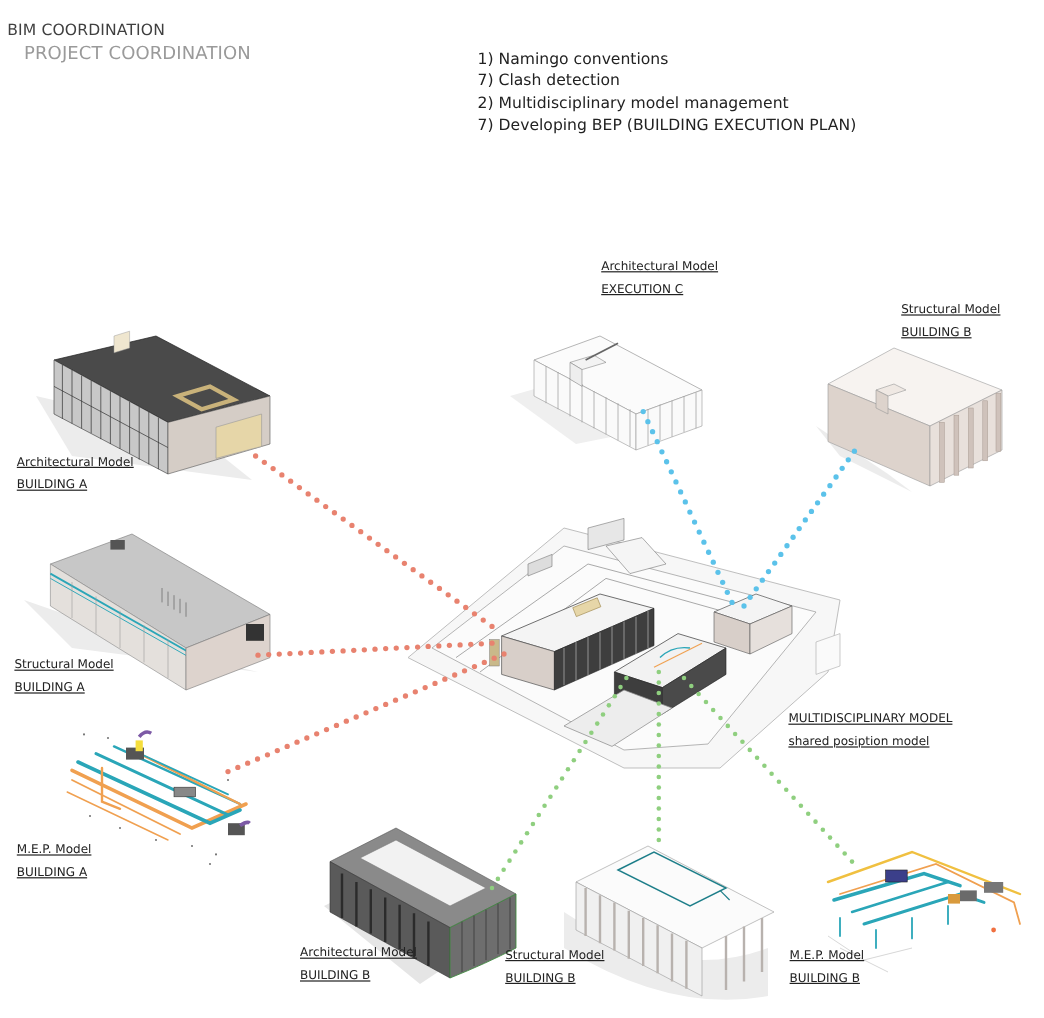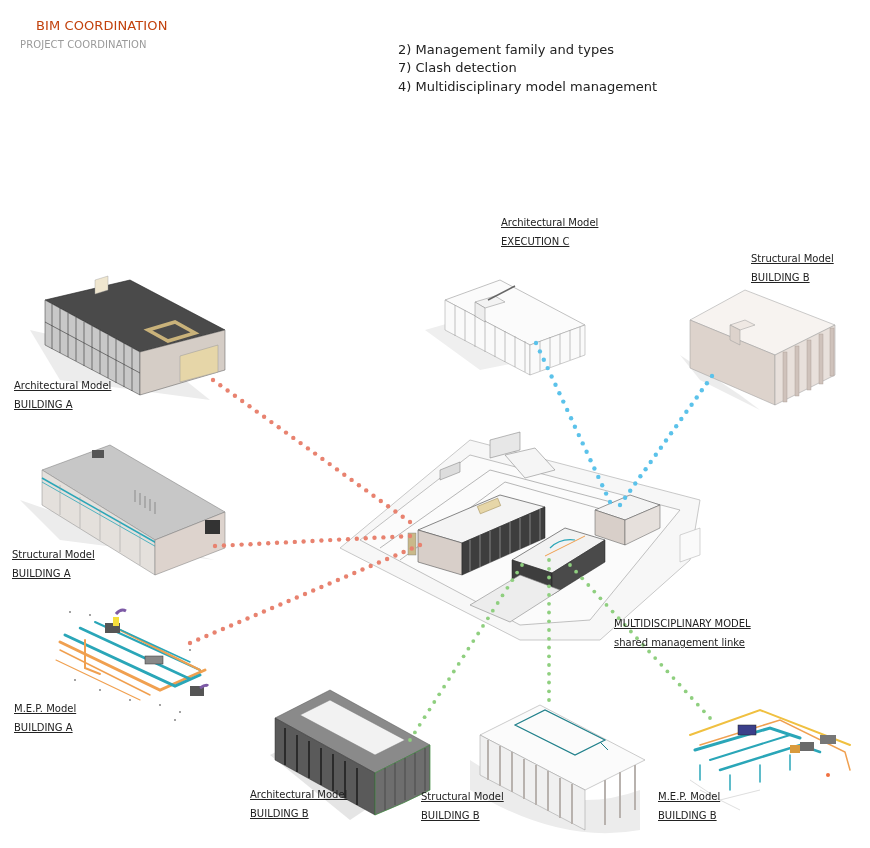--- a/index.html
+++ b/index.html
@@ -1,35 +1,36 @@
 <!DOCTYPE html>
 <html><head>
   <meta charset="utf-8">
   <style>
     html, body { margin: 0; padding: 0; background: #ffffff; }
     body { width: 870px; height: 848px; position: relative; overflow: hidden;
            font-family: "DejaVu Sans", "Liberation Sans", sans-serif; }
-    .title { position: absolute; left: 36px; top: 16px; font-size: 13px; line-height: 19px; color: #c2410c; letter-spacing: 0.1px; }
-    .subtitle { position: absolute; left: 20px; top: 35px; font-size: 10px; line-height: 19px; color: #9a9a9a; letter-spacing: 0.1px; }
+    .title { position: absolute; left: 6px; top: 16px; font-size: 13px; line-height: 19px; color: #404040; letter-spacing: 0.1px; }
+    .subtitle { position: absolute; left: 20px; top: 35px; font-size: 15px; line-height: 19px; color: #9a9a9a; letter-spacing: 0.1px; }
     .tasks { position: absolute; left: 398px; top: 41px; margin: 0; padding: 0; list-style: none; }
     .tasks li { font-size: 13px; line-height: 18.3px; color: #222; white-space: nowrap; }
     .lbl { position: absolute; font-size: 10px; line-height: 19px; color: #222; white-space: nowrap; text-decoration: underline; }
     .lbl span { display: block; }
     svg#scene { position: absolute; left: 0; top: 0; }
   </style>
 </head>
 <body>
 
 <div class="title">BIM COORDINATION</div>
 <div class="subtitle">PROJECT COORDINATION</div>
 
 <ul class="tasks">
-  <li>2) Management family and types</li>
+  <li>1)  Namingo conventions</li>
   <li>7) Clash detection</li>
-  <li>4) Multidisciplinary model management</li>
+  <li>2) Multidisciplinary model management</li>
+  <li>7) Developing BEP (BUILDING EXECUTION PLAN)</li>
 </ul>
 
 <svg id="scene" width="870" height="848" viewBox="0 0 870 848">
 
   <g>
     <polygon points="340,548 470,440 700,500 690,560 600,640 520,640" fill="#f7f7f7" stroke="#bbb" stroke-width="0.8"></polygon>
     <polygon points="360,540 470,455 680,510 590,620 520,625" fill="#fbfbfb" stroke="#999" stroke-width="0.6"></polygon>
     <polyline points="380,548 490,470 660,515" fill="none" stroke="#888" stroke-width="0.6"></polyline>
     <polyline points="400,560 505,482 640,520" fill="none" stroke="#888" stroke-width="0.6"></polyline>
 
@@ -485,16 +486,16 @@
   <span>BUILDING B</span>
 </div>
 <div class="lbl" style="left:421px; top:787px;">
   <span>Structural Model</span>
   <span>BUILDING B</span>
 </div>
 <div class="lbl" style="left:658px; top:787px;">
   <span>M.E.P. Model</span>
   <span>BUILDING B</span>
 </div>
-<div class="lbl" style="left:614px; top:590px;margin-top:24px;">
+<div class="lbl" style="left:657px; top:590px;">
   <span>MULTIDISCIPLINARY MODEL</span>
-  <span>shared management linke</span>
+  <span>shared posiption model</span>
 </div>
 
 </body></html>

